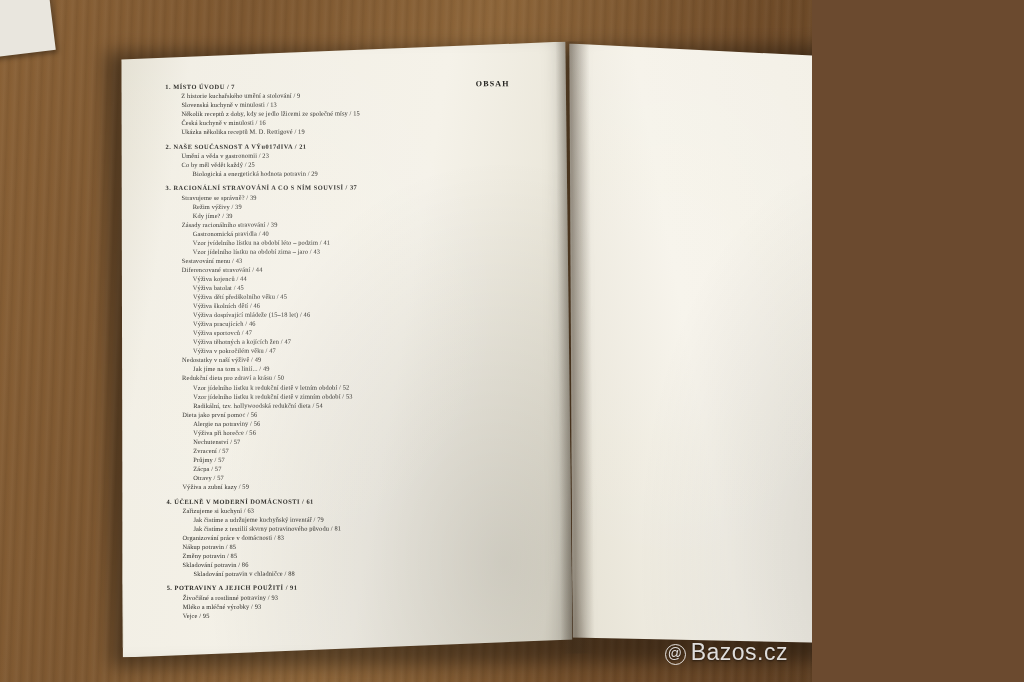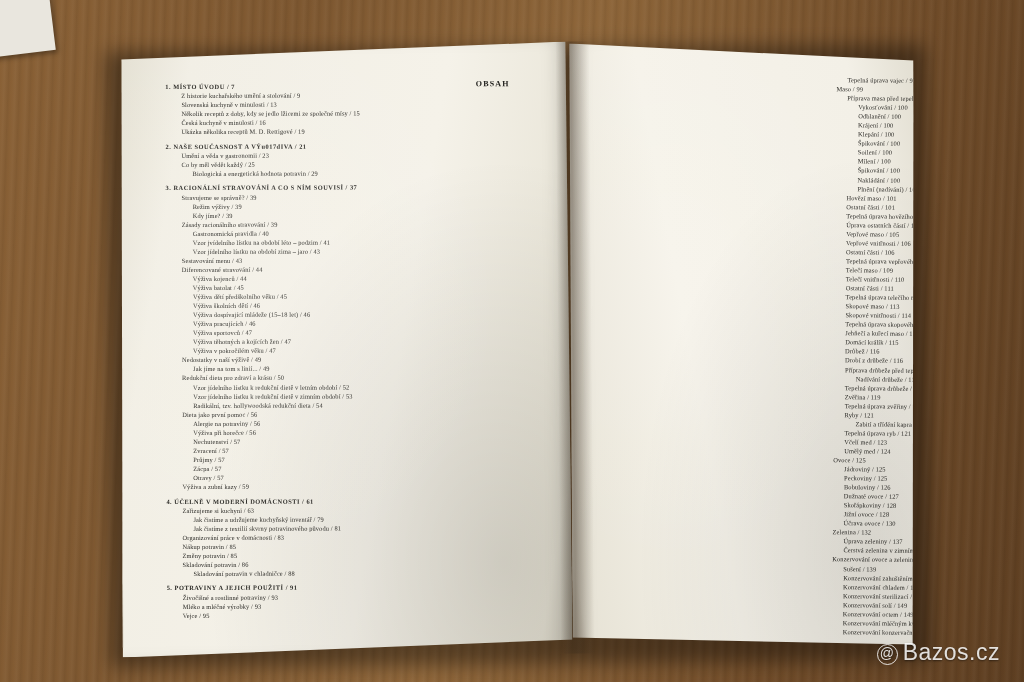--- a/index.html
+++ b/index.html
@@ -8,21 +8,21 @@
   }
   body {
     width: 1024px;
     height: 682px;
     overflow: hidden;
     font-family: "Liberation Serif", serif;
     background: #6b4a2f;
   }
   .photo {
     position: relative;
-    width: 1024px;
+    width: 812px;
     height: 682px;
     overflow: hidden;
     
     background:
       repeating-linear-gradient(92deg,
         rgba(0,0,0,0.05) 0px,
         rgba(0,0,0,0.0) 3px,
         rgba(255,255,255,0.03) 7px,
         rgba(0,0,0,0.04) 11px),
       linear-gradient(105deg, #8a6136 0%, #7d5730 25%, #8d6539 50%, #6f4b28 78%, #5d3e21 100%);

